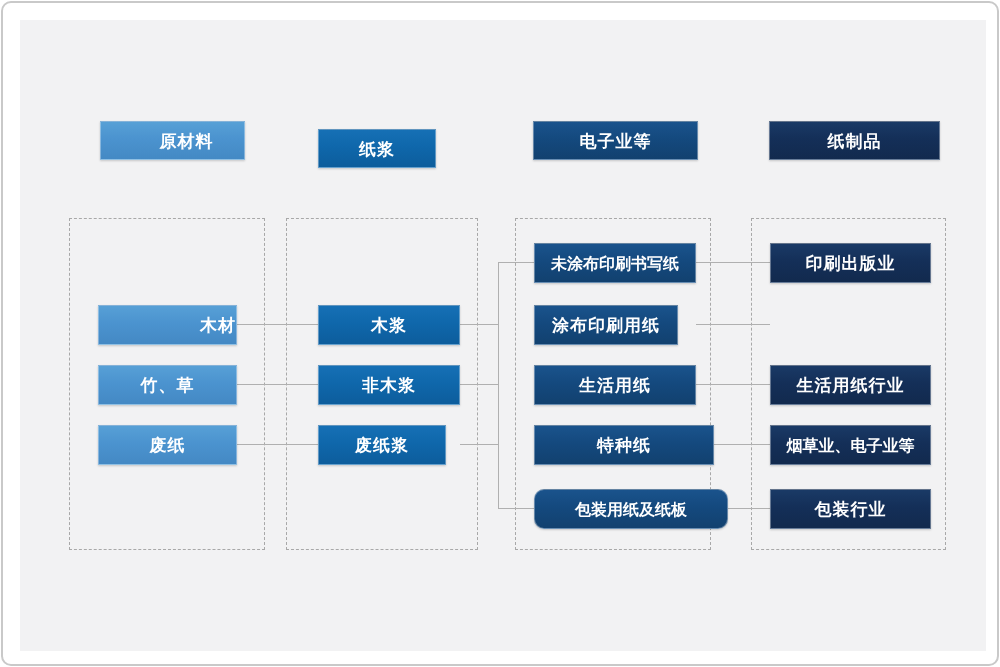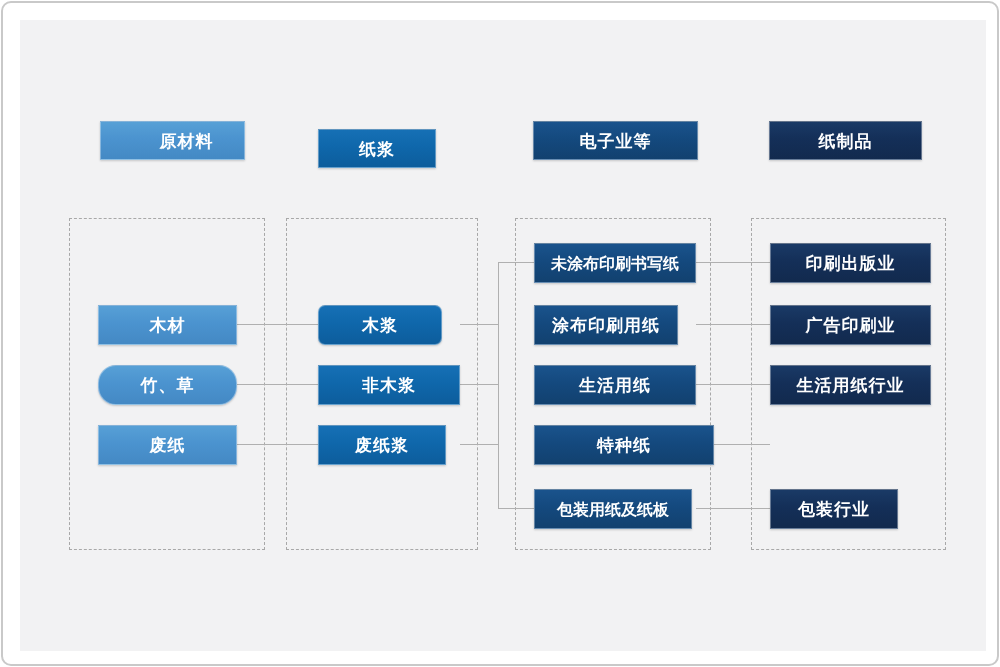--- a/index.html
+++ b/index.html
@@ -37,21 +37,21 @@
 </style>
 </head>
 <body>
 
 <div class="frame">
   <div class="canvas"></div>
 
   <div class="box col1 hdr" style="left:97px;top:118px;width:145px;padding-left:28px;">原材料</div>
   <div class="box col2 hdr" style="left:315px;top:126px;width:118px;">纸浆</div>
   <div class="box col3 hdr" style="left:530px;top:118px;width:165px;">电子业等</div>
-  <div class="box col4 hdr" style="left:766px;top:118px;width:153px;">纸制品</div>
+  <div class="box col4 hdr" style="left:766px;top:118px;width:171px;">纸制品</div>
 
   <div class="group" style="left:66px;width:196px;"></div>
   <div class="group" style="left:283px;width:192px;"></div>
   <div class="group" style="left:512px;width:196px;"></div>
   <div class="group" style="left:748px;width:195px;"></div>
 
   <div class="hline" style="left:234px;top:321px;width:81px;"></div>
   <div class="hline" style="left:234px;top:381px;width:81px;"></div>
   <div class="hline" style="left:234px;top:441px;width:81px;"></div>
 
@@ -61,31 +61,31 @@
   <div class="vline" style="left:495px;top:259px;height:247px;"></div>
   <div class="hline" style="left:495px;top:259px;width:36px;"></div>
   <div class="hline" style="left:495px;top:505px;width:36px;"></div>
 
   <div class="hline" style="left:693px;top:259px;width:74px;"></div>
   <div class="hline" style="left:693px;top:321px;width:74px;"></div>
   <div class="hline" style="left:693px;top:381px;width:74px;"></div>
   <div class="hline" style="left:693px;top:441px;width:74px;"></div>
   <div class="hline" style="left:693px;top:505px;width:74px;"></div>
 
-  <div class="box col1" style="left:95px;top:302px;width:139px;">木材</div>
-  <div class="box col1" style="left:95px;top:362px;width:139px;border-radius:18px;">竹、草</div>
+  <div class="box col1" style="left:95px;top:302px;width:139px;text-align:right;">木材</div>
+  <div class="box col1" style="left:95px;top:362px;width:139px;">竹、草</div>
   <div class="box col1" style="left:95px;top:422px;width:139px;">废纸</div>
 
-  <div class="box col2" style="left:315px;top:302px;width:124px;border-radius:7px;">木浆</div>
+  <div class="box col2" style="left:315px;top:302px;width:142px;">木浆</div>
   <div class="box col2" style="left:315px;top:362px;width:142px;">非木浆</div>
   <div class="box col2" style="left:315px;top:422px;width:128px;">废纸浆</div>
 
   <div class="box col3" style="left:531px;top:240px;width:162px;font-size:16px;letter-spacing:0;">未涂布印刷书写纸</div>
   <div class="box col3" style="left:531px;top:302px;width:144px;">涂布印刷用纸</div>
   <div class="box col3" style="left:531px;top:362px;width:162px;">生活用纸</div>
   <div class="box col3" style="left:531px;top:422px;width:180px;">特种纸</div>
-  <div class="box col3" style="left:531px;top:486px;width:158px;font-size:16px;letter-spacing:0;">包装用纸及纸板</div>
+  <div class="box col3" style="left:531px;top:486px;width:194px;font-size:16px;letter-spacing:0;border-radius:10px;">包装用纸及纸板</div>
 
   <div class="box col4" style="left:767px;top:240px;width:161px;">印刷出版业</div>
-  <div class="box col4" style="left:767px;top:302px;width:161px;">广告印刷业</div>
   <div class="box col4" style="left:767px;top:362px;width:161px;">生活用纸行业</div>
-  <div class="box col4" style="left:767px;top:486px;width:128px;">包装行业</div>
+  <div class="box col4" style="left:767px;top:422px;width:161px;font-size:16px;letter-spacing:0;">烟草业、电子业等</div>
+  <div class="box col4" style="left:767px;top:486px;width:161px;">包装行业</div>
 </div>
 
 </body></html>

